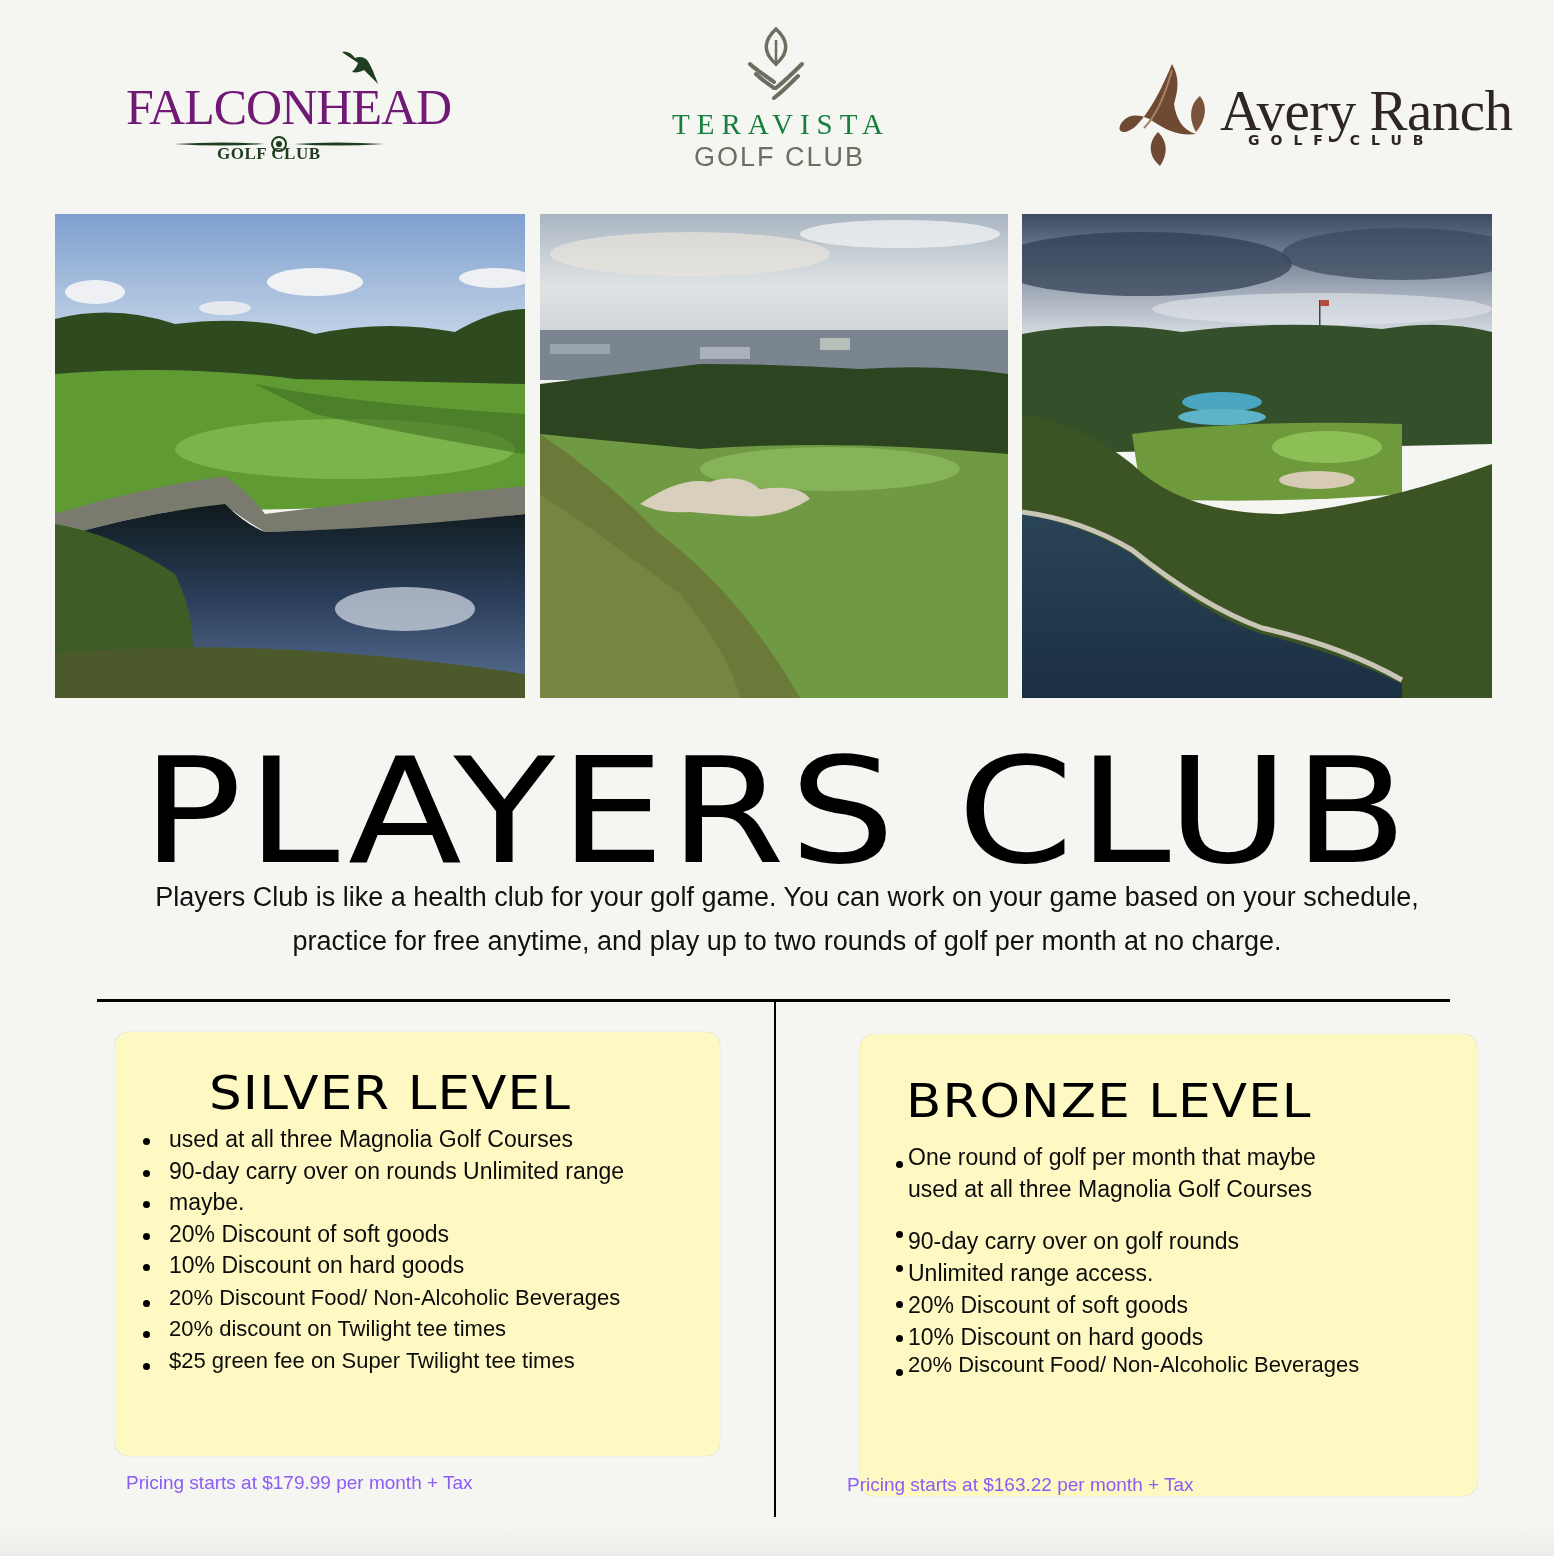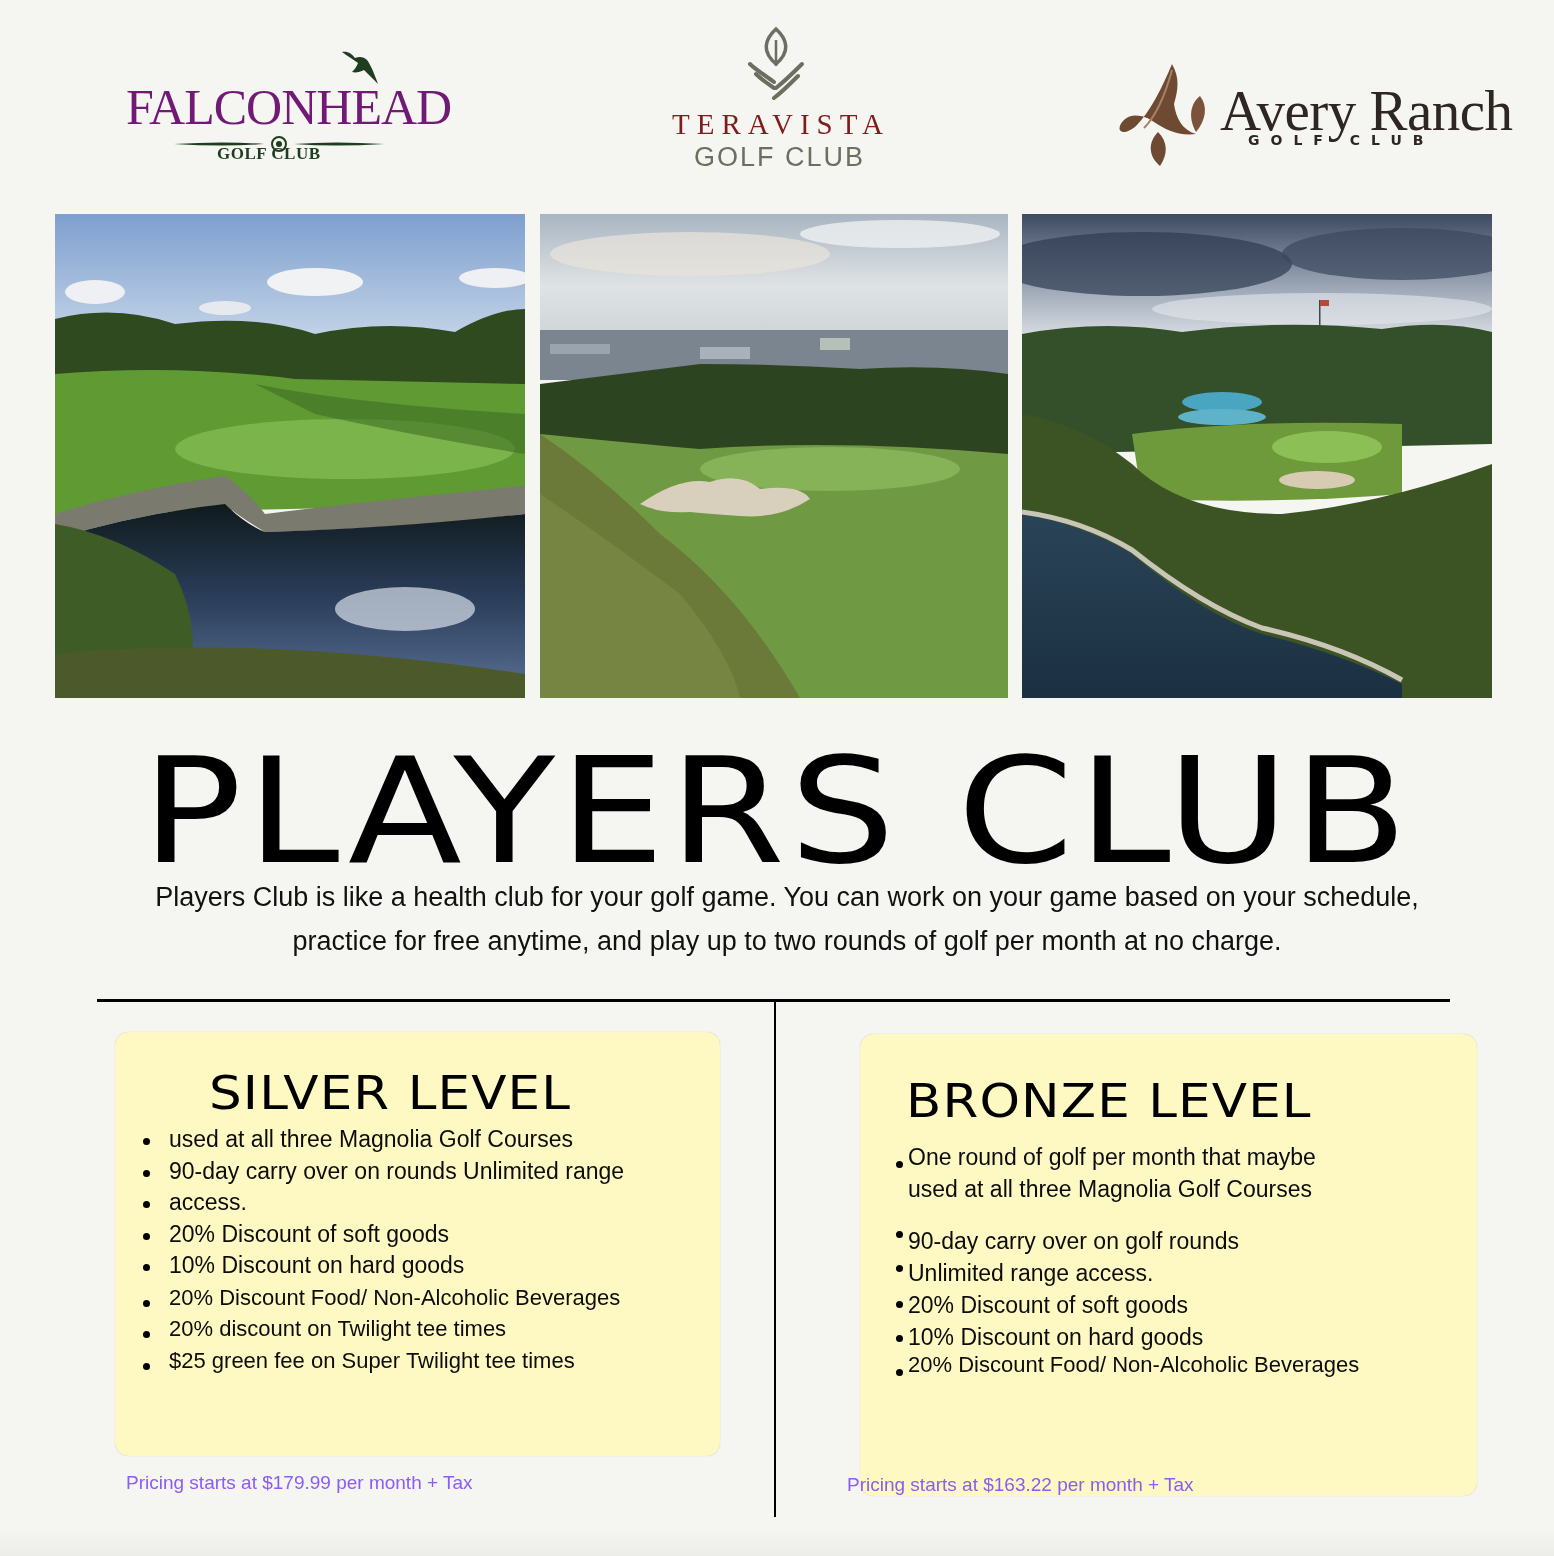--- a/index.html
+++ b/index.html
@@ -24,21 +24,21 @@
     font-family: "Liberation Serif", "DejaVu Serif", serif; font-weight: bold;
     font-size: 17px; color: #1f3d1f; letter-spacing: 0.5px;
   }
   .falcon .bird { position: absolute; left: 218px; top: 0px; }
 
   .tera { left: 660px; top: 24px; width: 250px; height: 150px; }
   .tera .leaf { position: absolute; left: 86px; top: 2px; }
   .tera .name {
     position: absolute; left: 12px; top: 84px; width: 230px;
     font-family: "Liberation Serif", "DejaVu Serif", serif;
-    font-size: 29px; letter-spacing: 7px; color: #7f1d1d;
+    font-size: 29px; letter-spacing: 7px; color: #15803d;
   }
   .tera .sub {
     position: absolute; left: 34px; top: 118px;
     font-family: "Liberation Sans", "DejaVu Sans", sans-serif;
     font-size: 27px; letter-spacing: 2px; color: #6c6f60;
   }
 
   .avery { left: 1108px; top: 60px; width: 350px; height: 110px; }
   .avery .mark { position: absolute; left: 0; top: 0; }
   .avery .name {
@@ -257,21 +257,21 @@
 
 <div class="hline"></div>
 <div class="vline"></div>
 
 <div class="card silver">
   <h2>SILVER LEVEL</h2>
   <ul>
     <li><span class="dot"></span></li>
     <li><span>used at all three Magnolia Golf Courses</span></li>
     <li><span class="dot"></span><span>90-day carry over on rounds  Unlimited range</span></li>
-    <li><span class="dot"></span><span>access.</span></li>
+    <li><span class="dot"></span><span>maybe.</span></li>
     <li><span class="dot"></span><span>20% Discount of soft goods</span></li>
     <li><span class="dot"></span><span>10% Discount on hard goods</span></li>
     <li class="bold"><span class="dot"></span><span>20% Discount Food/ Non-Alcoholic Beverages</span></li>
     <li class="bold"><span class="dot"></span><span>20% discount on Twilight tee times</span></li>
     <li class="bold"><span class="dot"></span><span>$25 green fee on Super Twilight tee times</span></li>
   </ul>
 </div>
 <div class="price silver">Pricing starts at $179.99 per month + Tax</div>
 
 <div class="card bronze">

